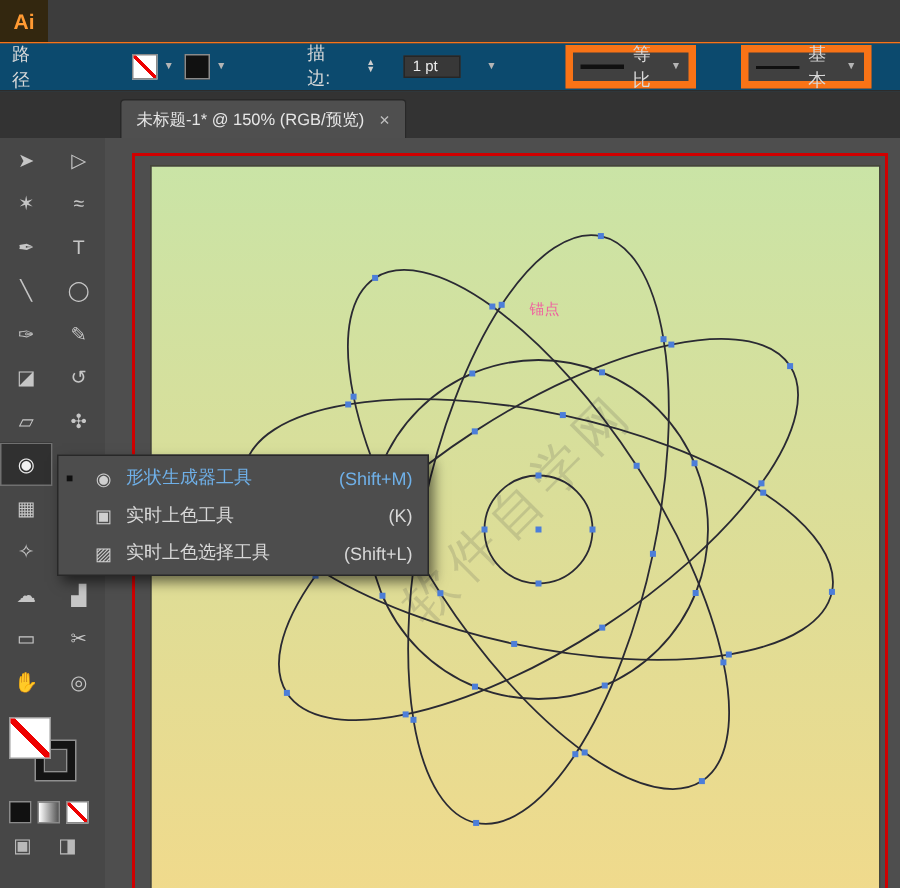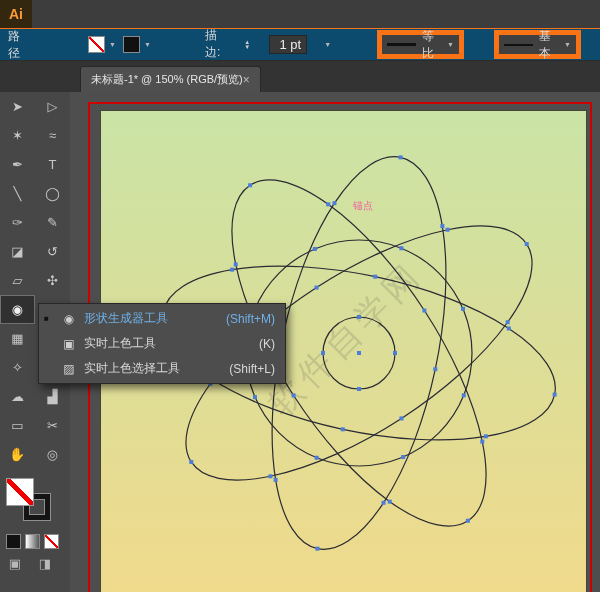--- a/index.html
+++ b/index.html
@@ -22,33 +22,33 @@
   .swatch-group{display:flex;align-items:center;margin-left:52px;gap:3px;}
   .mini-swatch{width:15px;height:15px;background:#fff;border:1px solid #8a8a8a;position:relative;}
   .mini-swatch.stroke{background:#111;}
   .slash::after{content:"";position:absolute;inset:0;
         background:linear-gradient(to top right,transparent 44%,#e00 44%,#e00 56%,transparent 56%);}
   .dd{font-size:7px;color:#b5b5b5;margin:0 4px 0 1px;}
   .dotted{border-bottom:1px dotted #9a9a9a;padding-bottom:1px;}
   .stroke-label{margin-left:34px;}
   .spinner{display:flex;flex-direction:column;margin-left:8px;color:#cfcfcf;font-size:6px;line-height:5px;}
   .field{margin-left:3px;background:#383838;border:1px solid #262626;color:#ececec;
-         font-size:13px;padding:1px 5px;min-width:26px;text-align:right;}
+         font-size:10px;padding:1px 5px;min-width:26px;text-align:left;}
   .combo{display:flex;align-items:center;background:#404040;border:5px solid #f97316;
          height:19px;padding:0 5px;gap:6px;}
   .combo .cline-thick{width:36px;height:3px;background:#101010;}
   .combo .cline-thin{width:36px;height:2px;background:#101010;}
   .combo .dd{margin:0;}
   .c1{margin-left:26px;} .c2{margin-left:14px;}
   .opacity{margin-left:10px;white-space:nowrap;}
 
   
   #tabbar{position:absolute;top:61px;left:0;right:0;height:31px;background:#333333;}
   .doc-tab{position:absolute;left:80px;bottom:0;height:25px;display:flex;align-items:center;
-           background:#4f4f4f;border:1px solid #282828;border-bottom:none;
+           gap:10px;background:#4f4f4f;border:1px solid #282828;border-bottom:none;
            border-radius:3px 3px 0 0;padding:0 10px;color:#e6e6e6;font-size:11px;}
   .tab-close{color:#bdbdbd;font-size:12px;cursor:default;}
 
   
   #toolbar{position:absolute;top:92px;left:0;width:70px;bottom:0;background:#474747;
            border-right:1px solid #383838;}
   .tool-grid{display:grid;grid-template-columns:35px 35px;}
   .tool-cell{height:29px;display:flex;align-items:center;justify-content:center;
              color:#c6c6c6;font-size:13px;cursor:default;}
   .tool-cell.active{background:#303030;box-shadow:inset 0 0 0 1px #707070;color:#f0f0f0;}

